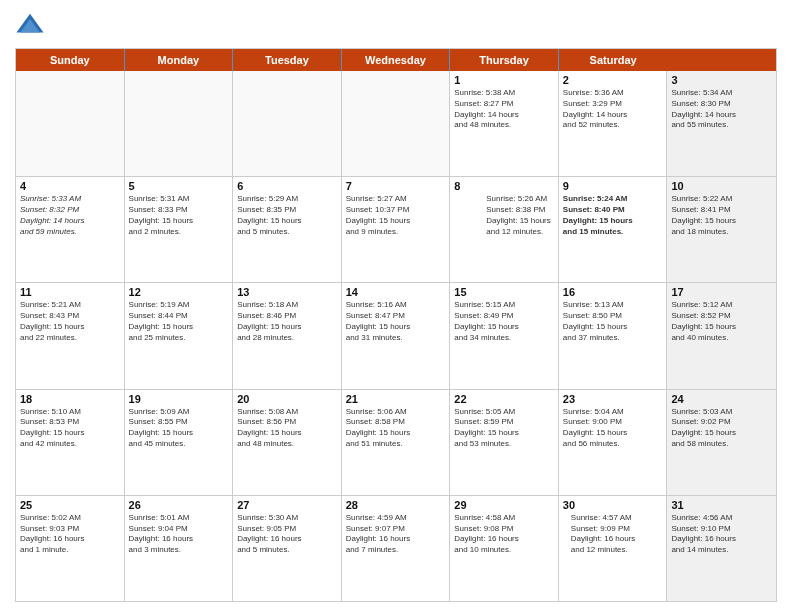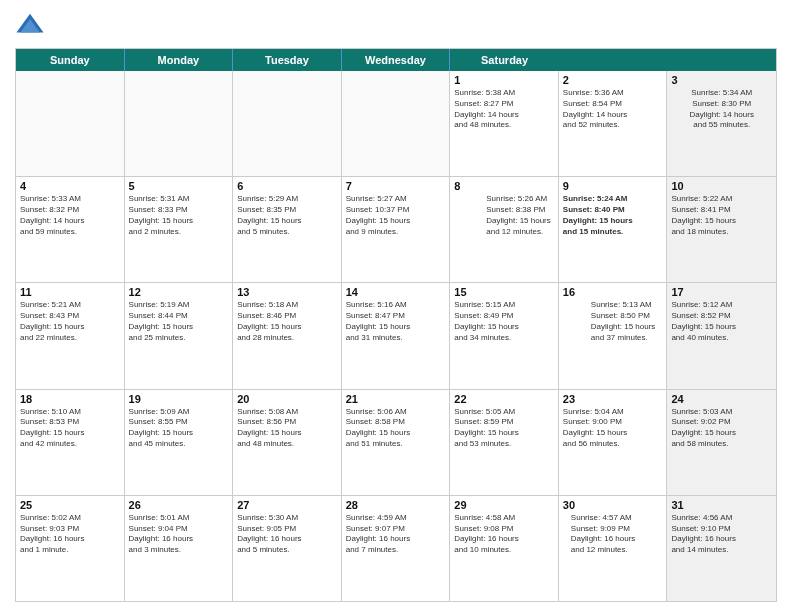--- a/index.html
+++ b/index.html
@@ -52,21 +52,21 @@
     }
     .calendar {
       flex: 1;
       display: flex;
       flex-direction: column;
       border: 1px solid #ccc;
     }
     .cal-header {
       display: grid;
       grid-template-columns: repeat(7, 1fr);
-      background: #0f766e;
+      background: #c2410c;
     }
     .cal-header-cell {
       color: #fff;
       font-size: 11px;
       font-weight: bold;
       text-align: center;
       padding: 5px 2px;
       border-right: 1px solid #5090cc;
     }
     .cal-header-cell:last-child { border-right: none; }
@@ -126,54 +126,55 @@
       <div class="location"></div>
     </div>
   </div>
 
   <div class="calendar">
     <div class="cal-header">
     <div class="cal-header-cell">Sunday</div>
         <div class="cal-header-cell">Monday</div>
         <div class="cal-header-cell">Tuesday</div>
         <div class="cal-header-cell">Wednesday</div>
+        <div class="cal-header-cell">Thursday</div>
         <div class="cal-header-cell">Saturday</div>
       </div>
     <div class="cal-body">
     <div class="cal-row">
           <div class="cal-cell empty"></div>
           <div class="cal-cell empty"></div>
           <div class="cal-cell empty"></div>
           <div class="cal-cell empty"></div>
           <div class="cal-cell">
             <div class="day-num">1</div>
             <div class="cell-text" style="white-space: pre-line;">Sunrise: 5:38 AM
 Sunset: 8:27 PM
 Daylight: 14 hours
 and 48 minutes.</div>
           </div>
           <div class="cal-cell">
             <div class="day-num">2</div>
             <div class="cell-text" style="white-space: pre-line;">Sunrise: 5:36 AM
-Sunset: 8:54 PM
+Sunset: 3:29 PM
 Daylight: 14 hours
 and 52 minutes.</div>
           </div>
           <div class="cal-cell shaded">
             <div class="day-num">3</div>
-            <div class="cell-text" style="white-space: pre-line; text-align: center;">Sunrise: 5:34 AM
+            <div class="cell-text" style="white-space: pre-line;">Sunrise: 5:34 AM
 Sunset: 8:30 PM
 Daylight: 14 hours
 and 55 minutes.</div>
           </div>
         </div>
         <div class="cal-row">
           <div class="cal-cell">
             <div class="day-num">4</div>
-            <div class="cell-text" style="white-space: pre-line;">Sunrise: 5:33 AM
+            <div class="cell-text" style="white-space: pre-line; font-style: italic;">Sunrise: 5:33 AM
 Sunset: 8:32 PM
 Daylight: 14 hours
 and 59 minutes.</div>
           </div>
           <div class="cal-cell">
             <div class="day-num">5</div>
             <div class="cell-text" style="white-space: pre-line;">Sunrise: 5:31 AM
 Sunset: 8:33 PM
 Daylight: 15 hours
 and 2 minutes.</div>
@@ -245,21 +246,21 @@
           </div>
           <div class="cal-cell">
             <div class="day-num">15</div>
             <div class="cell-text" style="white-space: pre-line;">Sunrise: 5:15 AM
 Sunset: 8:49 PM
 Daylight: 15 hours
 and 34 minutes.</div>
           </div>
           <div class="cal-cell">
             <div class="day-num">16</div>
-            <div class="cell-text" style="white-space: pre-line; margin-left: 28px;">Sunrise: 5:13 AM
+            <div class="cell-text" style="white-space: pre-line;">Sunrise: 5:13 AM
 Sunset: 8:50 PM
 Daylight: 15 hours
 and 37 minutes.</div>
           </div>
           <div class="cal-cell shaded">
             <div class="day-num">17</div>
             <div class="cell-text" style="white-space: pre-line;">Sunrise: 5:12 AM
 Sunset: 8:52 PM
 Daylight: 15 hours
 and 40 minutes.</div>

